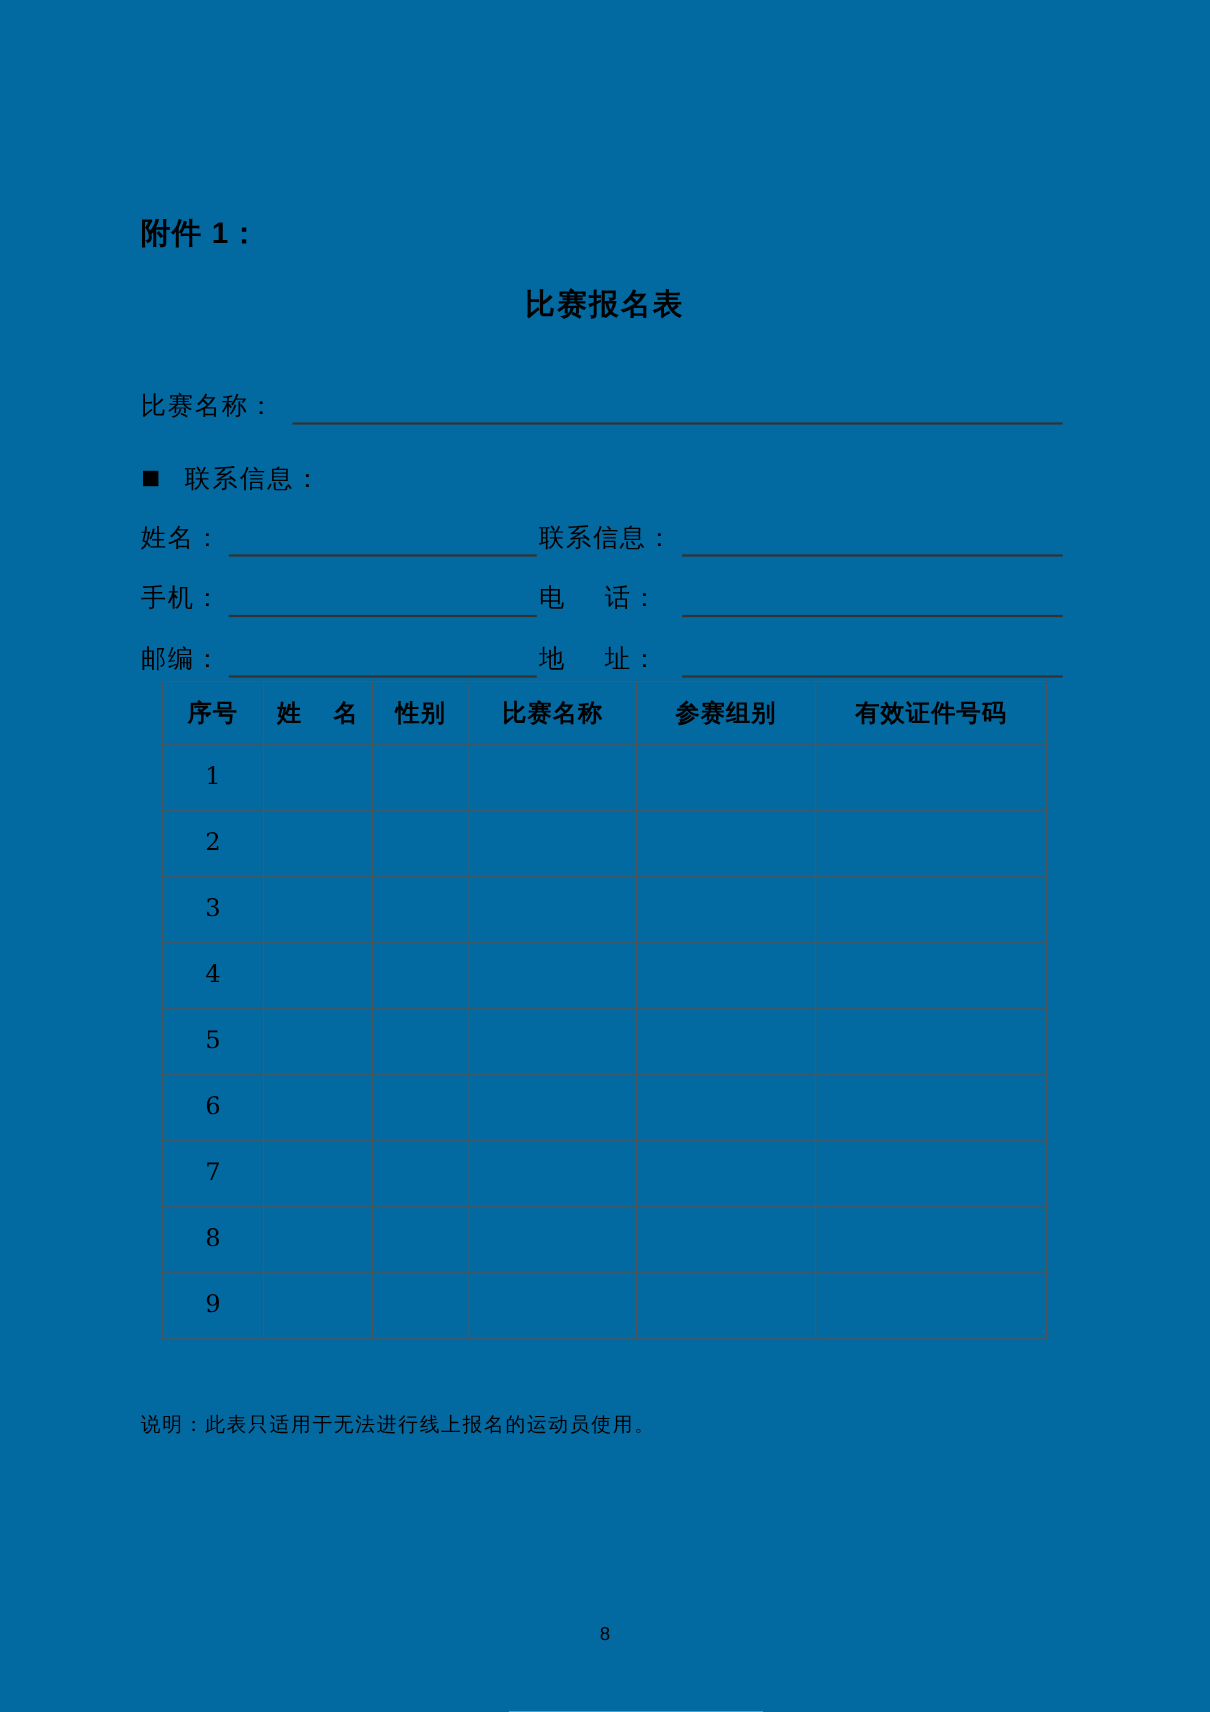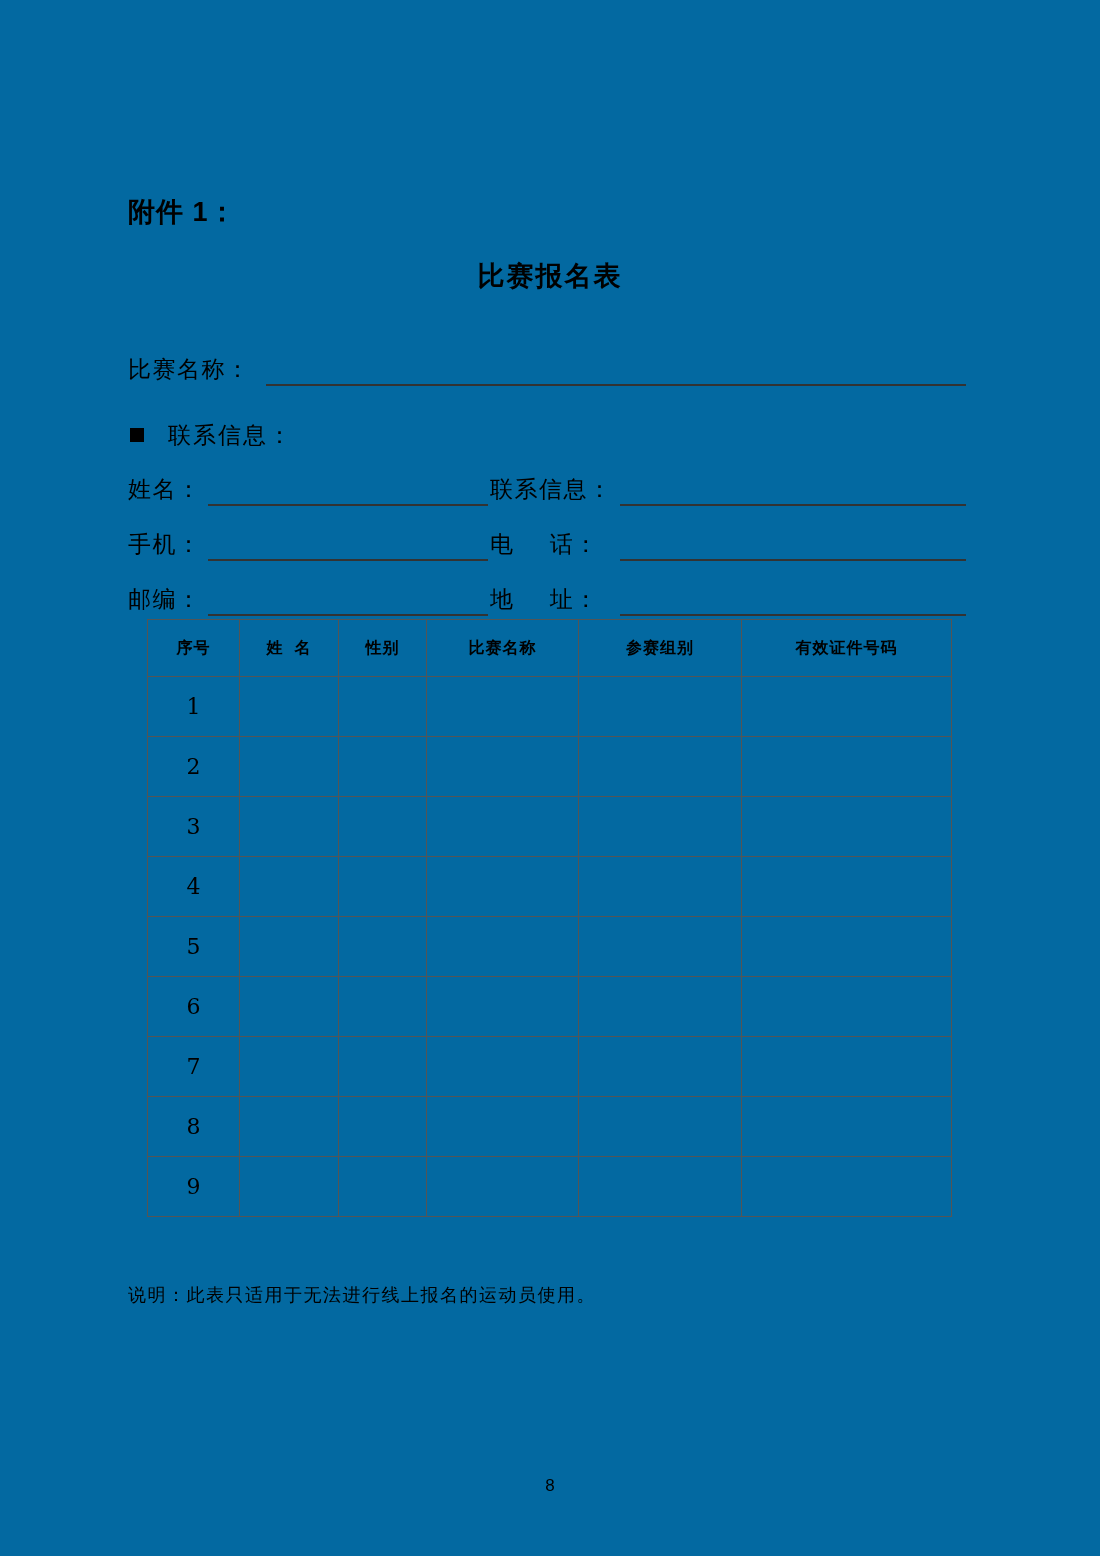--- a/index.html
+++ b/index.html
@@ -115,23 +115,23 @@
     table-layout: fixed;
   }
   .reg-table th, .reg-table td {
     border: 1.3px solid #555;
     padding: 0;
     text-align: center;
     vertical-align: middle;
   }
   .reg-table th {
     height: 56px;
-    font-family: Liberation Sans, sans-serif;
+    font-family: Liberation Mono, monospace;
     font-weight: bold;
-    font-size: 16px;
+    font-size: 22px;
     letter-spacing: 1px;
     white-space: pre;
   }
   .reg-table td {
     height: 59px;
   }
   .reg-table td.idx {
     font-family: "DejaVu Serif", serif;
     font-size: 22px;
   }

